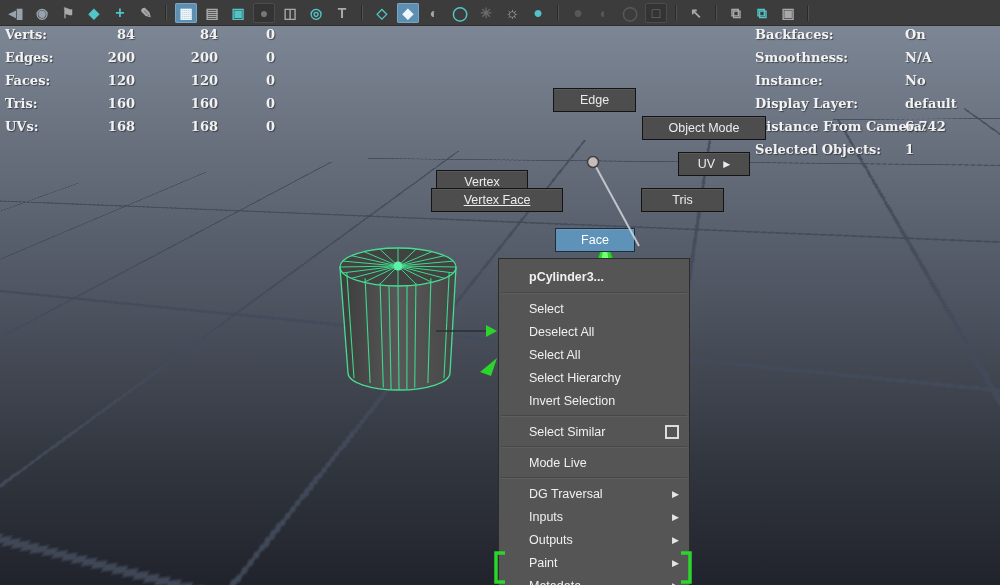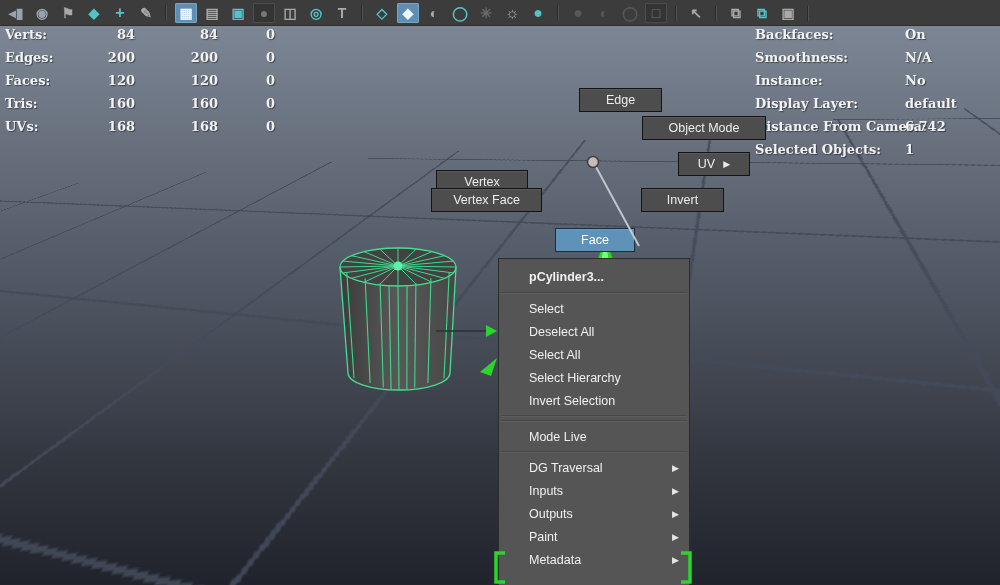--- a/index.html
+++ b/index.html
@@ -203,38 +203,38 @@
       <div class="hud-row" style="top:92px;">
           <span class="lab">Distance From Camera:</span>
           <span class="val">6.742</span>
         </div>
       <div class="hud-row" style="top:115px;">
           <span class="lab">Selected Objects:</span>
           <span class="val">1</span>
         </div>
     </div>
 
-    <div class="mk" style="left:579px; top:62px;  width:83px;">
+    <div class="mk" style="left:553px; top:62px;  width:83px;">
         <span>Edge</span>
       </div>
     <div class="mk" style="left:642px; top:90px;  width:124px; z-index:11;">
         <span>Object Mode</span>
       </div>
     <div class="mk" style="left:436px; top:144px; width:92px;">
         <span>Vertex</span>
       </div>
     <div class="mk" style="left:661px; top:126px; width:72px;margin-left:17px;">
         <span>UV</span>
         <span class="mk-arrow">▶</span>
       </div>
-    <div class="mk" style="left:431px; top:162px; width:111px;">
+    <div class="mk" style="left:431px; top:162px; width:132px;text-decoration:underline;">
         <span>Vertex Face</span>
       </div>
     <div class="mk" style="left:641px; top:162px; width:83px;">
-        <span>Invert</span>
+        <span>Tris</span>
       </div>
     <div class="mk sel" style="left:555px; top:190px; width:80px;margin-top:12px;">
         <span>Face</span>
       </div>
 
     <svg class="layer" viewBox="0 0 1000 559" style="z-index:14;">
       <line x1="596" y1="141" x2="639" y2="220" stroke="#cdd0d4" stroke-width="2" opacity="0.9"></line>
       <circle cx="593" cy="136" r="5.5" fill="#c7bcbc" stroke="#3f3f3f" stroke-width="1.5"></circle>
     </svg>
 
@@ -250,20 +250,24 @@
       <div class="cm-item">
           <span>Select All</span>
         </div>
       <div class="cm-item">
           <span>Select Hierarchy</span>
         </div>
       <div class="cm-item">
           <span>Invert Selection</span>
         </div>
       <div class="cm-sep"></div>
+      <div class="cm-item">
+          <span>Select Similar</span>
+          <span class="cm-optbox"></span>
+        </div>
       <div class="cm-sep"></div>
       <div class="cm-item">
           <span>Mode Live</span>
         </div>
       <div class="cm-sep"></div>
       <div class="cm-item">
           <span>DG Traversal</span>
           <span class="cm-arrow">▶</span>
         </div>
       <div class="cm-item">

